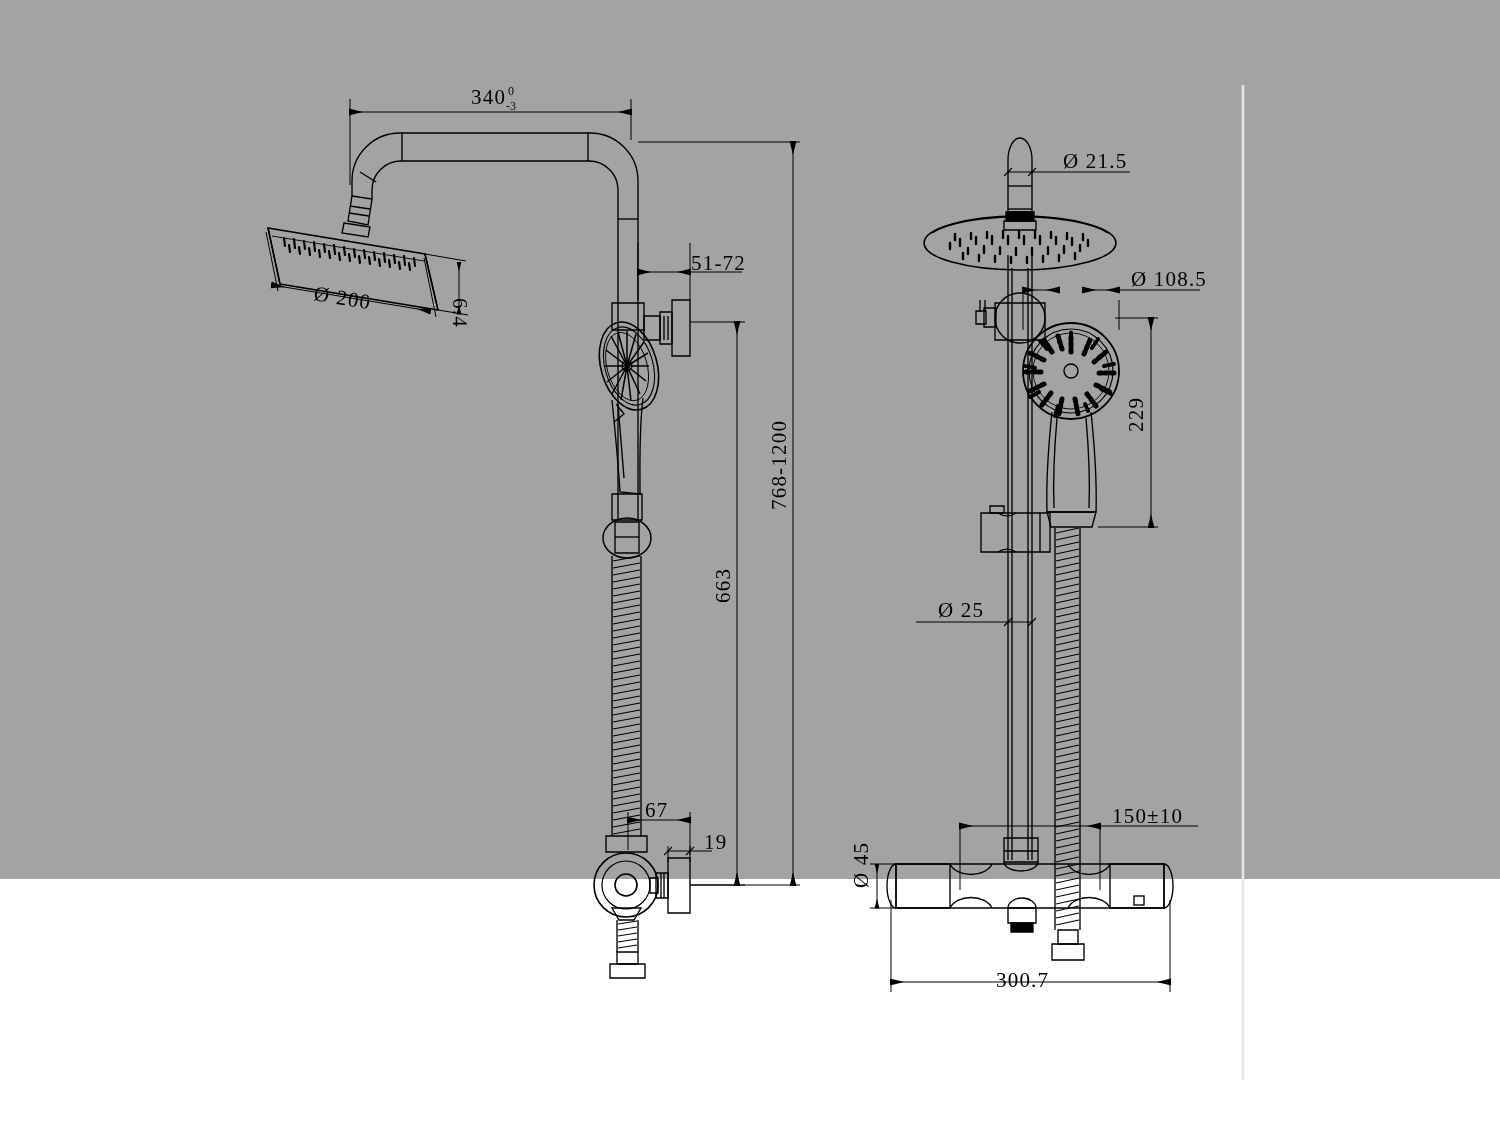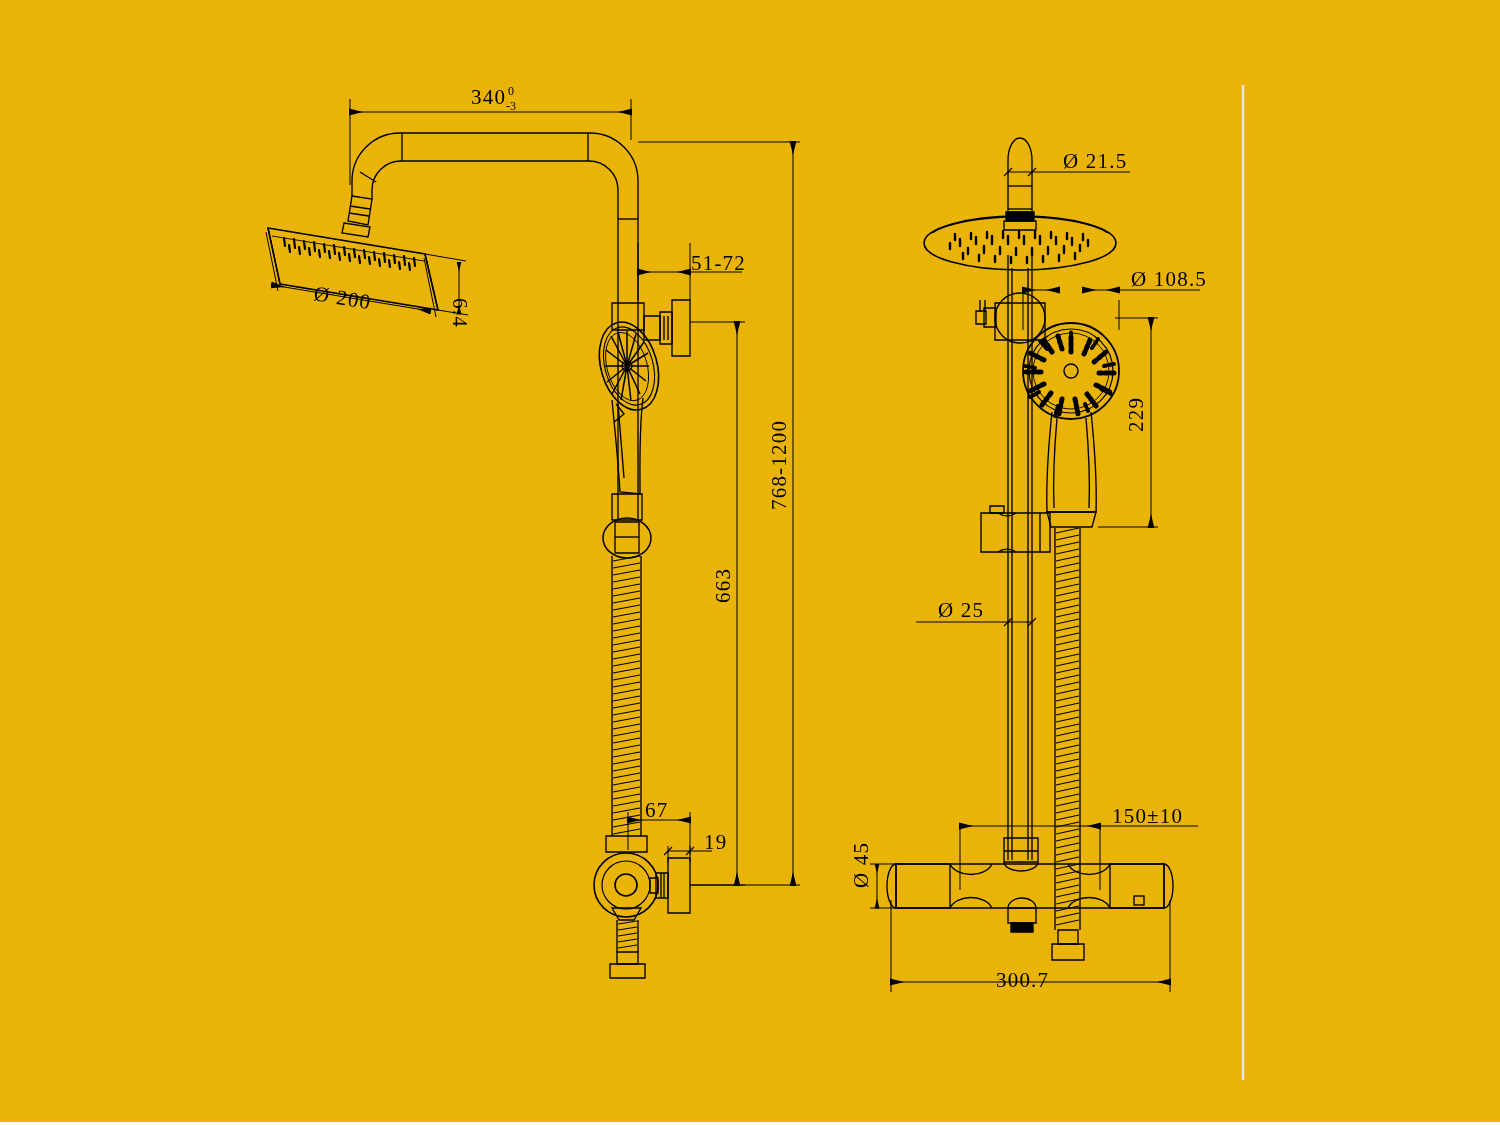--- a/index.html
+++ b/index.html
@@ -11,22 +11,22 @@
     width: 1500px;
     height: 1125px;
     font-family: "Liberation Serif", serif;
     overflow: hidden;
     position: relative;
   }
   #sheet {
     position: absolute;
     left: 0; top: 0;
     width: 1500px;
-    height: 1122px;
-    background: #eab308;
+    height: 879px;
+    background: #a3a3a3;
     text-align: center;
   }
   svg.drawing {
     position: absolute;
     left: 0; top: 0;
     width: 1500px;
     height: 1125px;
   }
   .dimtext {
     font-family: "Liberation Serif", serif;

